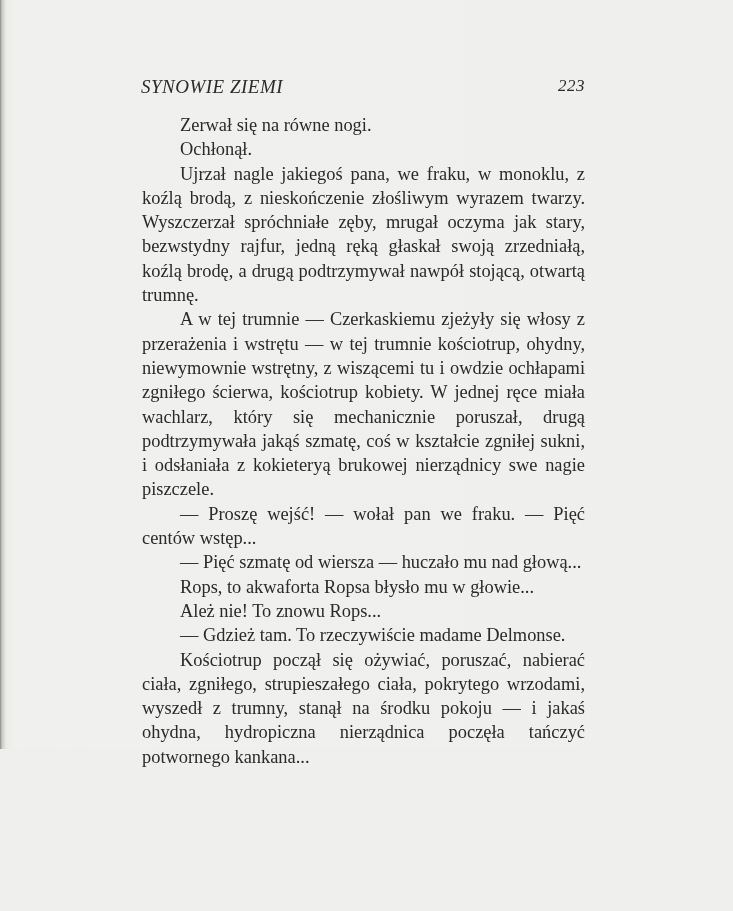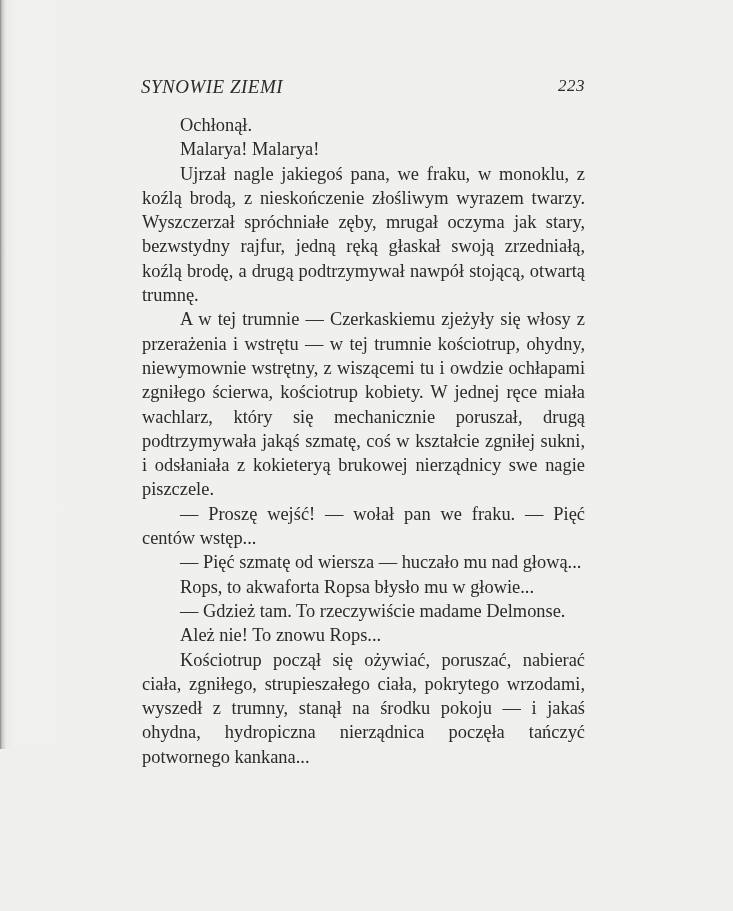--- a/index.html
+++ b/index.html
@@ -30,24 +30,24 @@
 </style>
 </head>
 <body>
 
 <div class="page">
   <div class="header">
     <span class="title">SYNOWIE ZIEMI</span>
     <span class="pnum">223</span>
   </div>
   <div class="text">
+    <p>Zerwał się na równe nogi.</p>
     <p>Ochłonął.</p>
-    <p>Malarya!  Malarya!</p>
     <p>Ujrzał nagle jakiegoś pana, we fraku, w monoklu, z koźlą brodą, z nieskończenie złośliwym wyrazem twarzy.  Wyszczerzał spróchniałe zęby, mrugał oczyma jak stary, bezwstydny rajfur, jedną ręką głaskał swoją zrzedniałą, koźlą brodę, a drugą podtrzymywał nawpół stojącą, otwartą trumnę.</p>
     <p>A w tej trumnie — Czerkaskiemu zjeżyły się włosy z przerażenia i wstrętu — w tej trumnie kościotrup, ohydny, niewymownie wstrętny, z wiszącemi tu i owdzie ochłapami zgniłego ścierwa, kościotrup kobiety.  W jednej ręce miała wachlarz, który się mechanicznie poruszał, drugą podtrzymywała jakąś szmatę, coś w kształcie zgniłej sukni, i odsłaniała z kokieteryą brukowej nierządnicy swe nagie piszczele.</p>
     <p>— Proszę wejść! — wołał pan we fraku. — Pięć centów wstęp...</p>
     <p>— Pięć szmatę od wiersza — huczało mu nad głową...</p>
     <p>Rops, to akwaforta Ropsa błysło mu w głowie...</p>
+    <p>Ależ nie!  To znowu Rops...</p>
     <p>— Gdzież tam.  To rzeczywiście madame Delmonse.</p>
-    <p>Ależ nie!  To znowu Rops...</p>
     <p>Kościotrup począł się ożywiać, poruszać, nabierać ciała, zgniłego, strupieszałego ciała, pokrytego wrzodami, wyszedł z trumny, stanął na środku pokoju — i jakaś ohydna, hydropiczna nierządnica poczęła tańczyć potwornego kankana...</p>
   </div>
 </div>
 
 </body></html>

